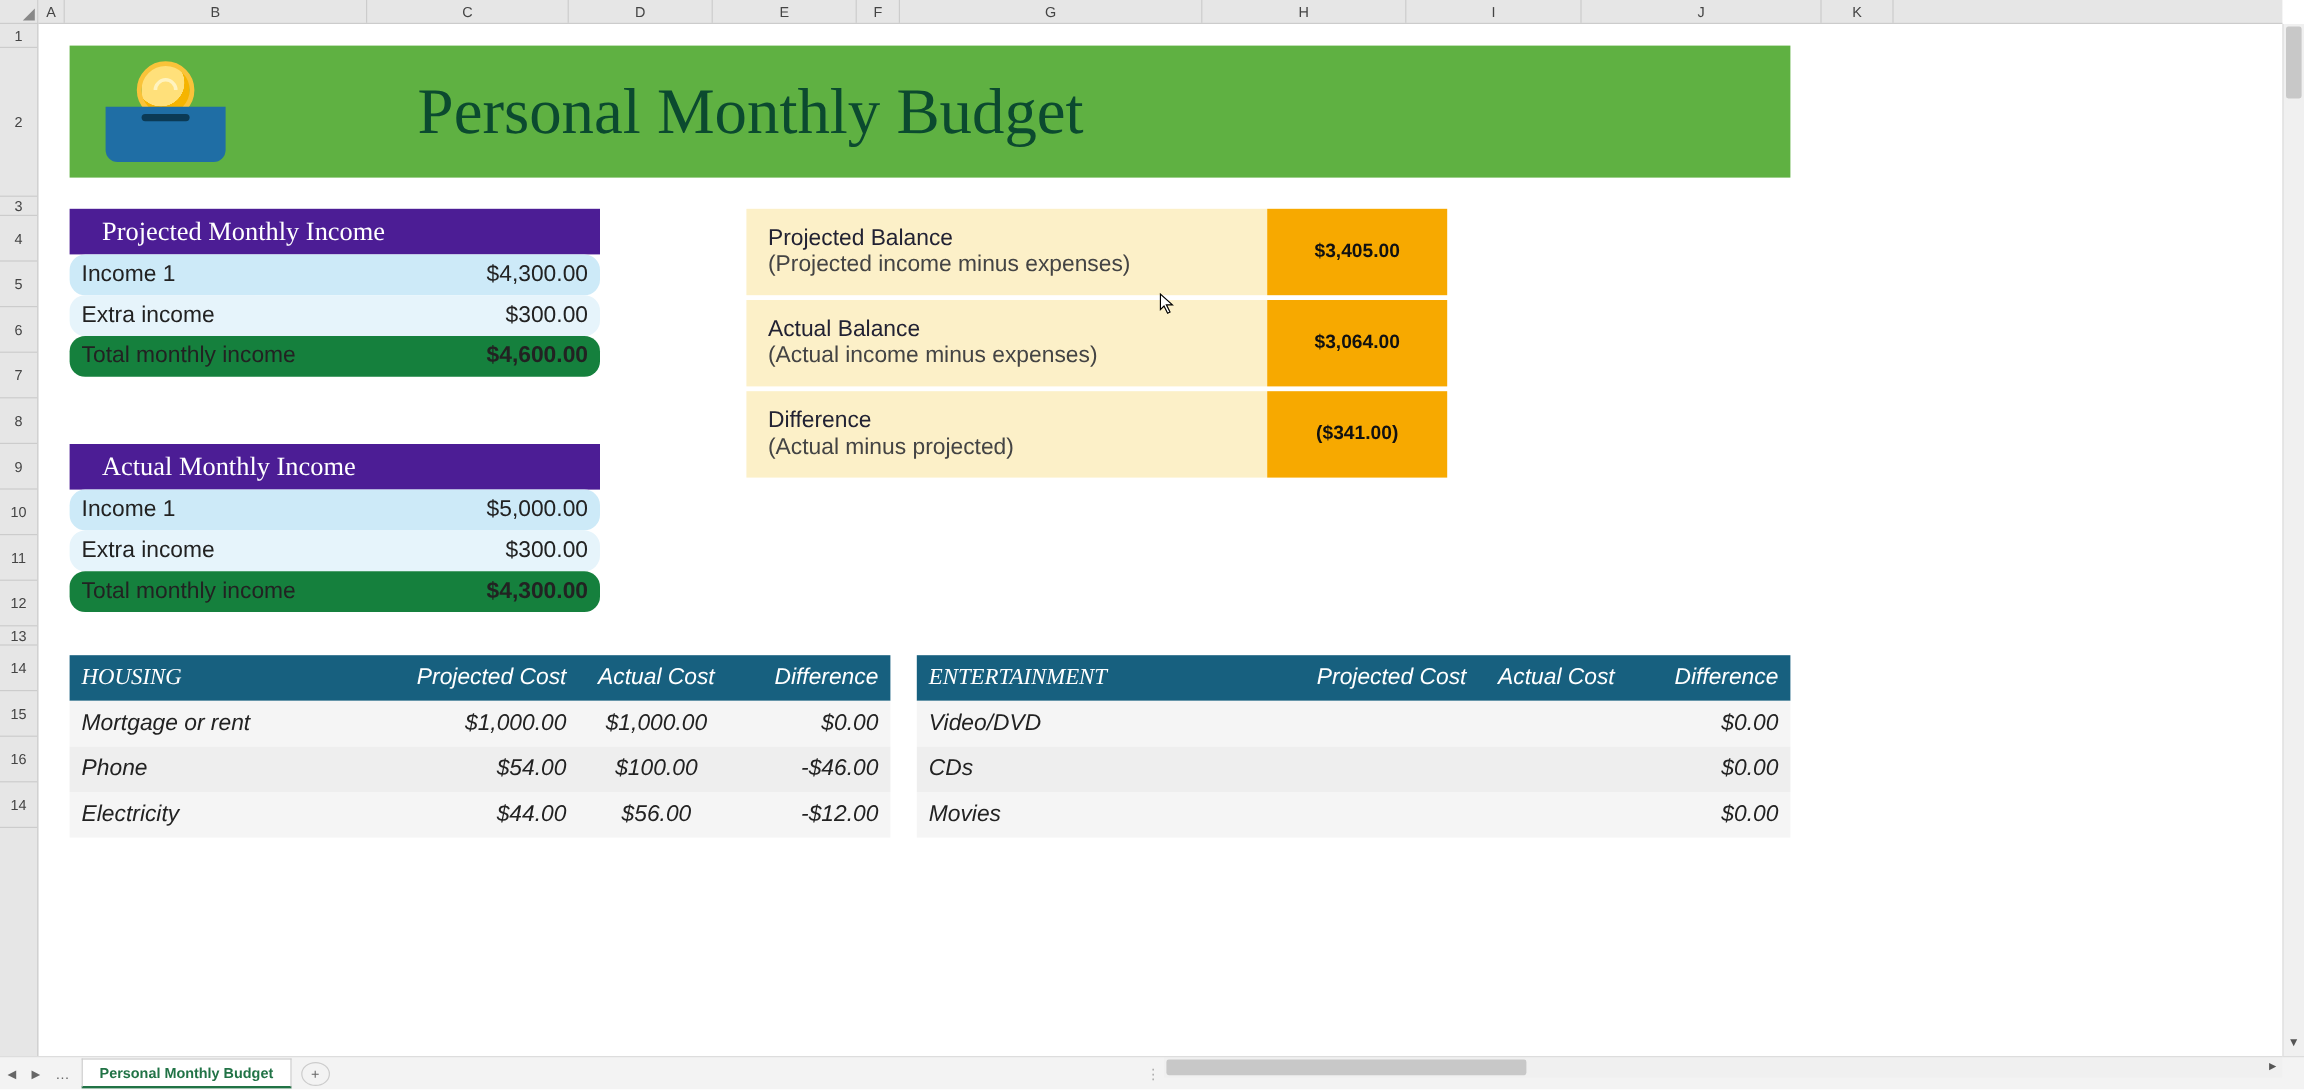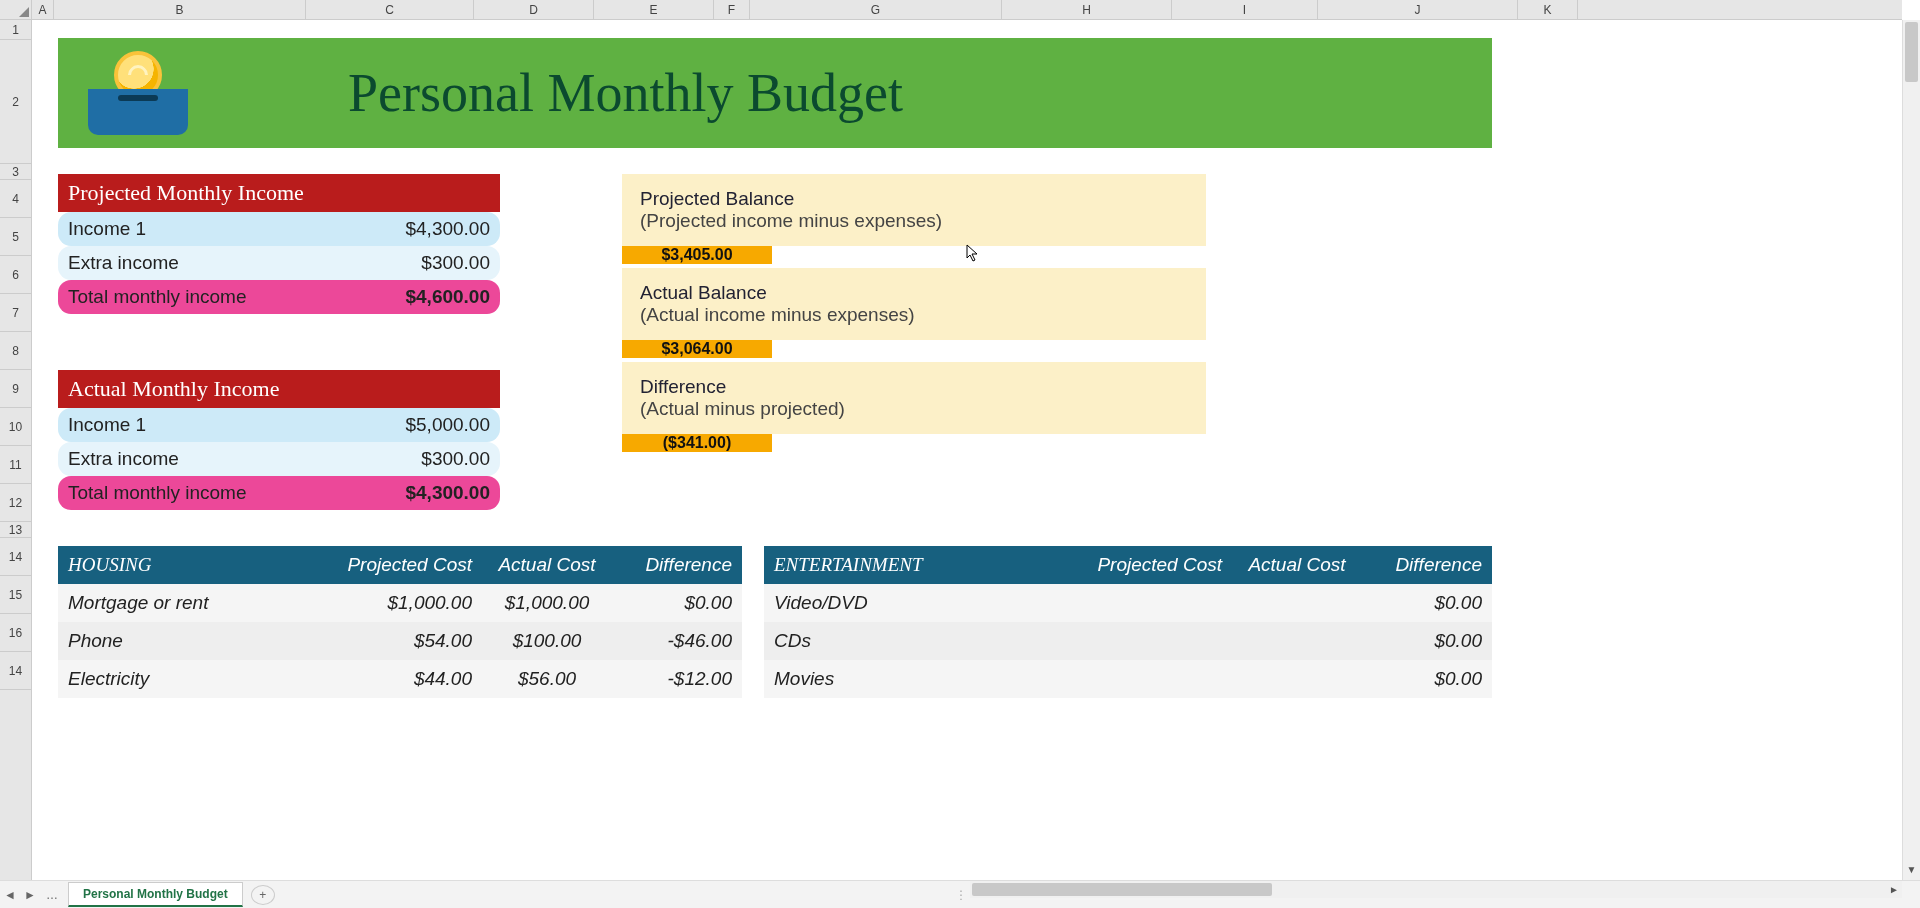--- a/index.html
+++ b/index.html
@@ -42,34 +42,34 @@
 
 .banner { position:absolute; top:18px; left:26px; width:1434px; height:110px; background:#5fb142; display:flex; align-items:center; }
 .banner .iconwrap { margin-left:30px; display:flex; flex-direction:column; align-items:center;}
 .banner .coin { width:48px; height:48px; border-radius:50%; background: radial-gradient(circle at 40% 35%, #ffe07a 0 55%, #f5b400 56% 100%); border:4px solid #f9c33a; position:relative; }
 .banner .coin::after { content:""; position:absolute; top:10px; left:10px; right:10px; bottom:10px; border:3px solid #fff3c0; border-right-color:transparent; border-bottom-color:transparent; transform:rotate(45deg); border-radius:50%;}
 .banner .slotbox { width:100px; height:46px; background:#1f6ea5; border-radius:0 0 10px 10px; margin-top:-10px; position:relative;}
 .banner .slotbox::before { content:""; position:absolute; top:6px; left:30px; right:30px; height:6px; background:#0b3a55; border-radius:3px;}
 .banner h1 { font-family: Georgia, "Times New Roman", serif; font-size:54px; color:#0b4a2f; margin-left:160px; font-weight:500;}
 
 
-.box-header { background:#b91c1c; color:#fff; font-family: Georgia, serif; font-size:22px; padding:6px 10px; }
+.box-header { background:#4c1d95; color:#fff; font-family: Georgia, serif; font-size:22px; padding:6px 27px; }
 .row-light { background:#cdeaf8; }
 .row-lighter { background:#e6f4fb; }
-.row-highlight { background:#ec4899; font-weight:700;justify-content:center; }
+.row-highlight { background:#15803d; font-weight:700;justify-content:center; }
 .cell { font-size:19px; color:#222; padding:6px 10px;}
 .cell.right { text-align:right; }
 .income-table { position:absolute; width:442px; }
 .income-table .r { display:flex;border-radius:13px; }
 .income-table .r .cell:first-child { flex:1.4; }
 .income-table .r .cell:last-child { flex:1; }
 
 
 .balance { position:absolute; top:154px; left:590px; width:584px; }
-.balance .brow { display:flex; margin-bottom:4px;flex-direction:column;}
+.balance .brow { display:flex; margin-bottom:4px;}
 .balance .btext { flex:1; background:#fcf0c8; padding:14px 18px; font-size:19px; color:#223;}
 .balance .btext .sub { color:#444; }
 .balance .bval { width:150px; background:#f7a900; color:#111; font-weight:700; font-size:16px; display:flex; align-items:center; justify-content:center;}
 .balance .brow:last-child .bval { color:#111;}
 
 
 .exp { position:absolute;font-style:italic; }
 .exp .hdr { background:#17607f; color:#fff; display:flex; font-family: Georgia, serif; font-size:19px; }
 .exp .hdr .c { padding:8px 10px; }
 .exp .body .r { display:flex; background:#eee; }

